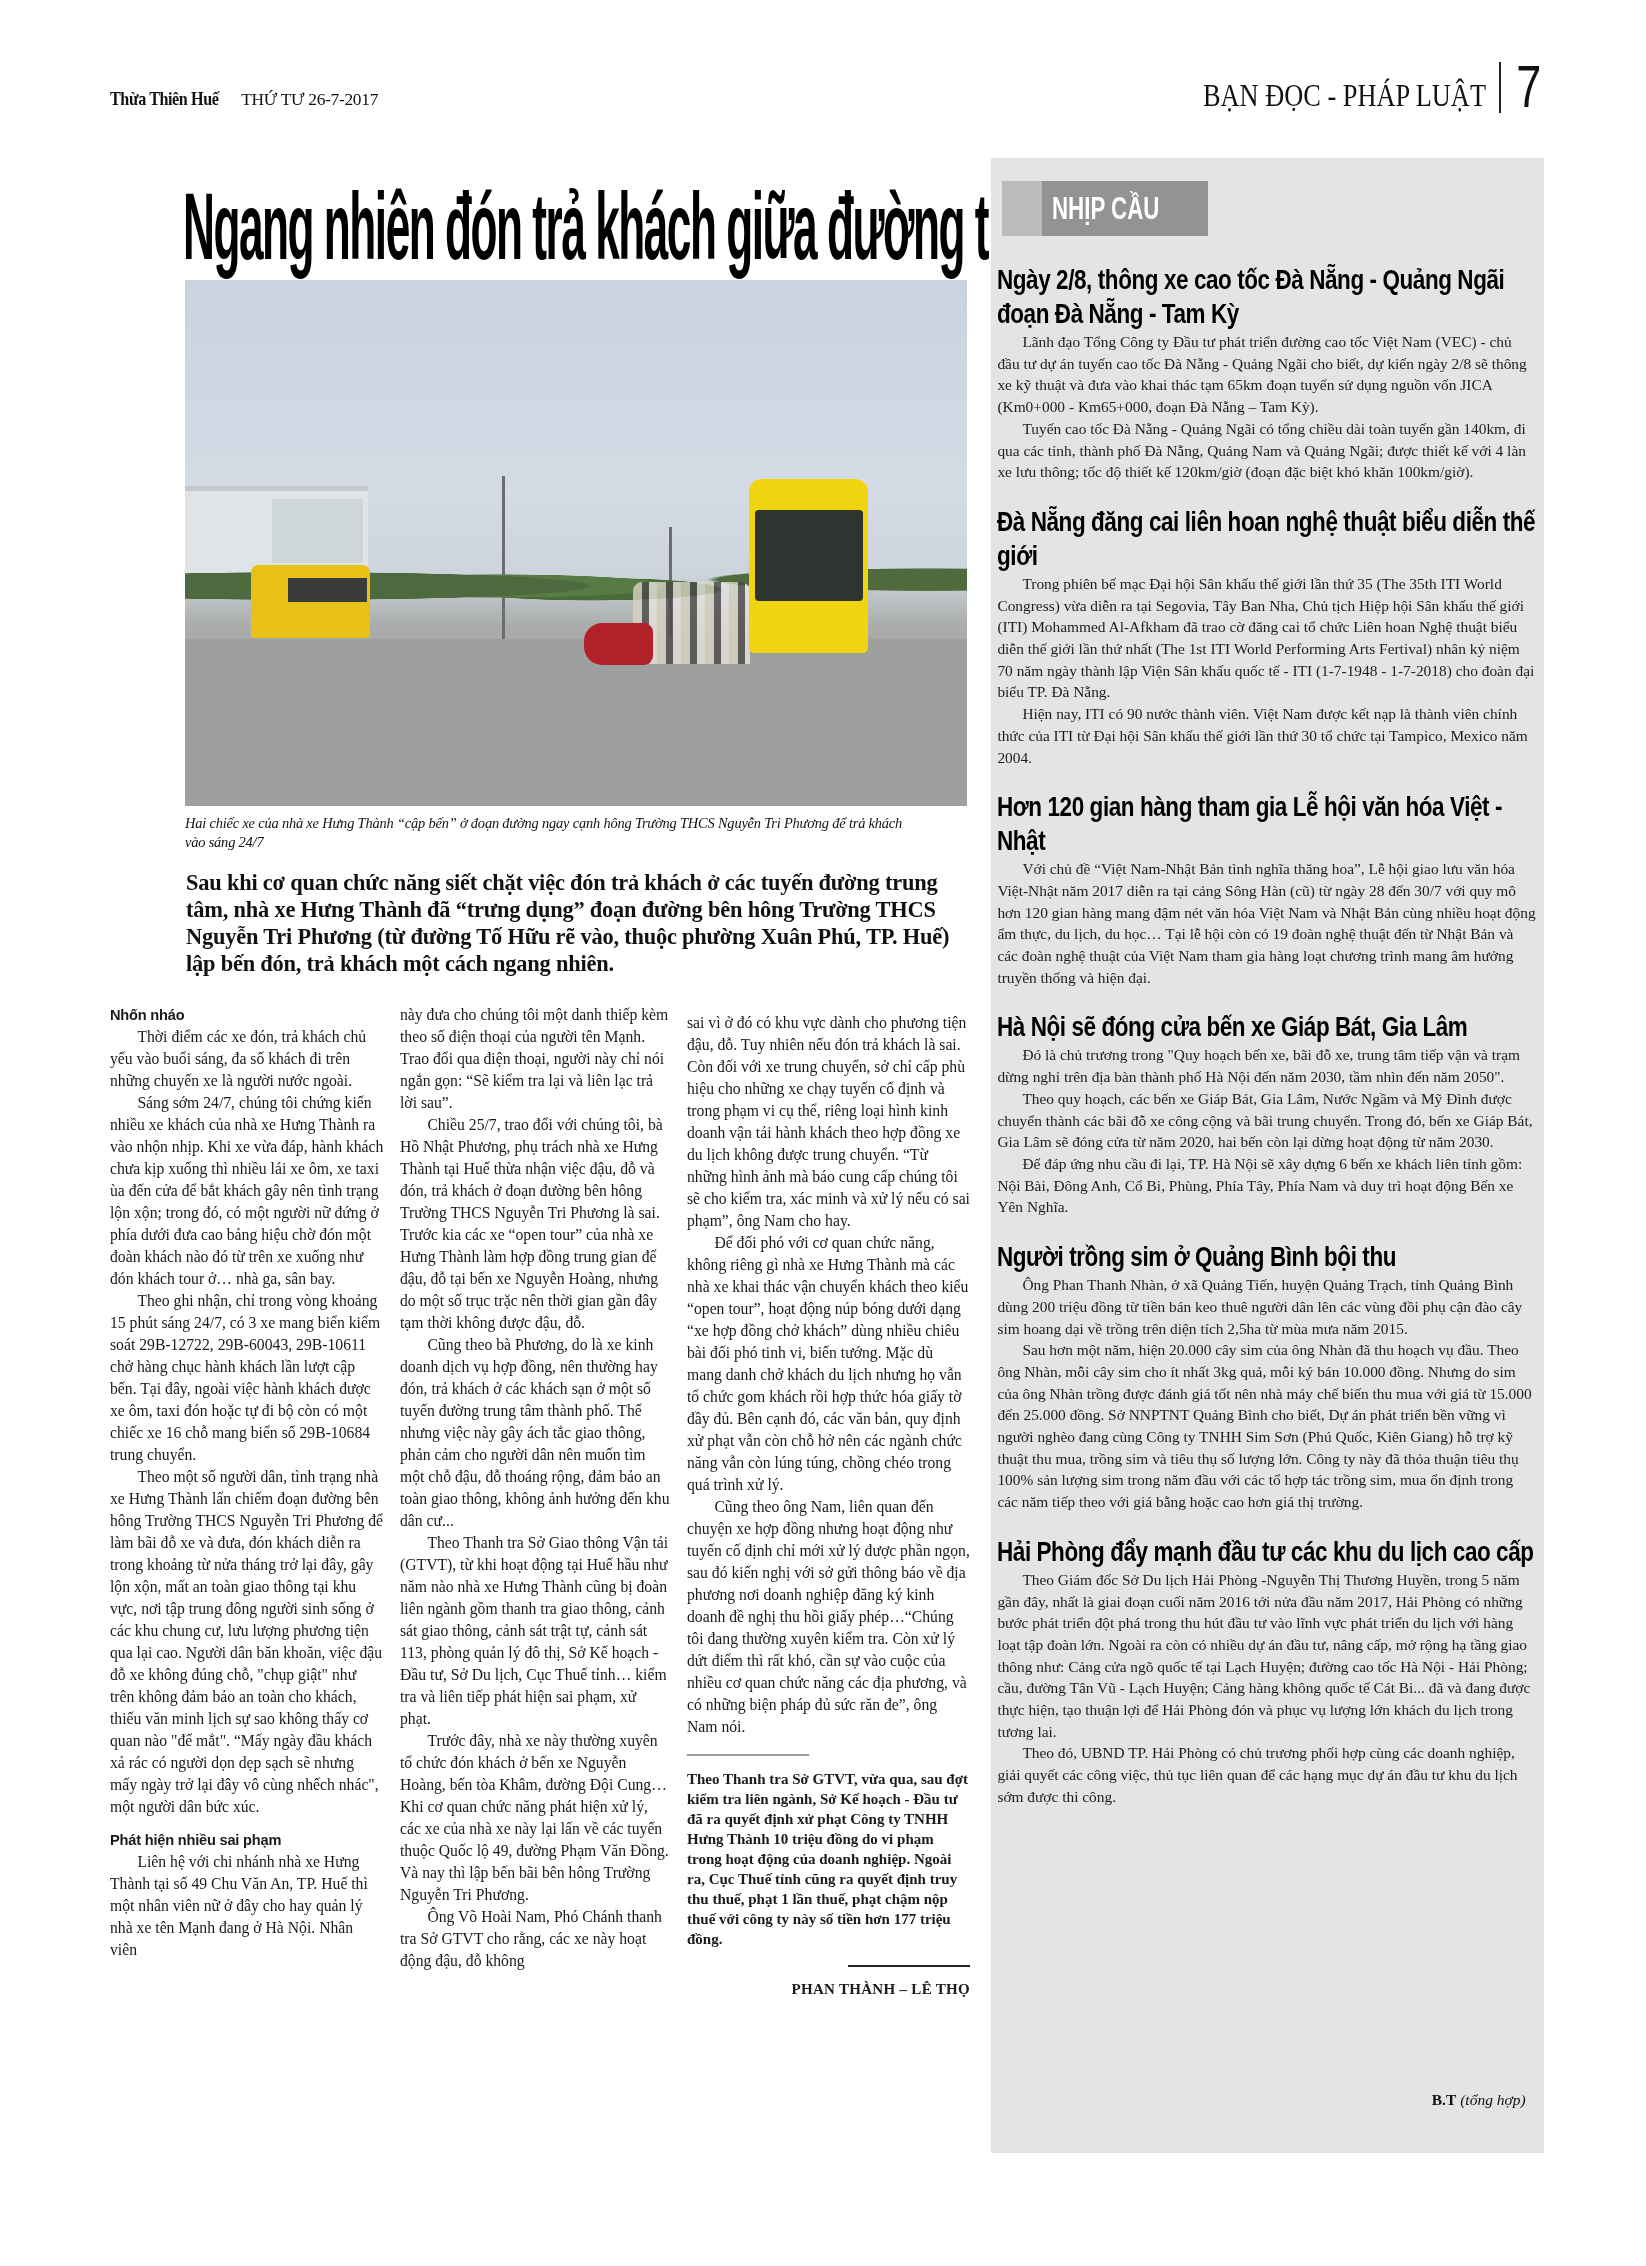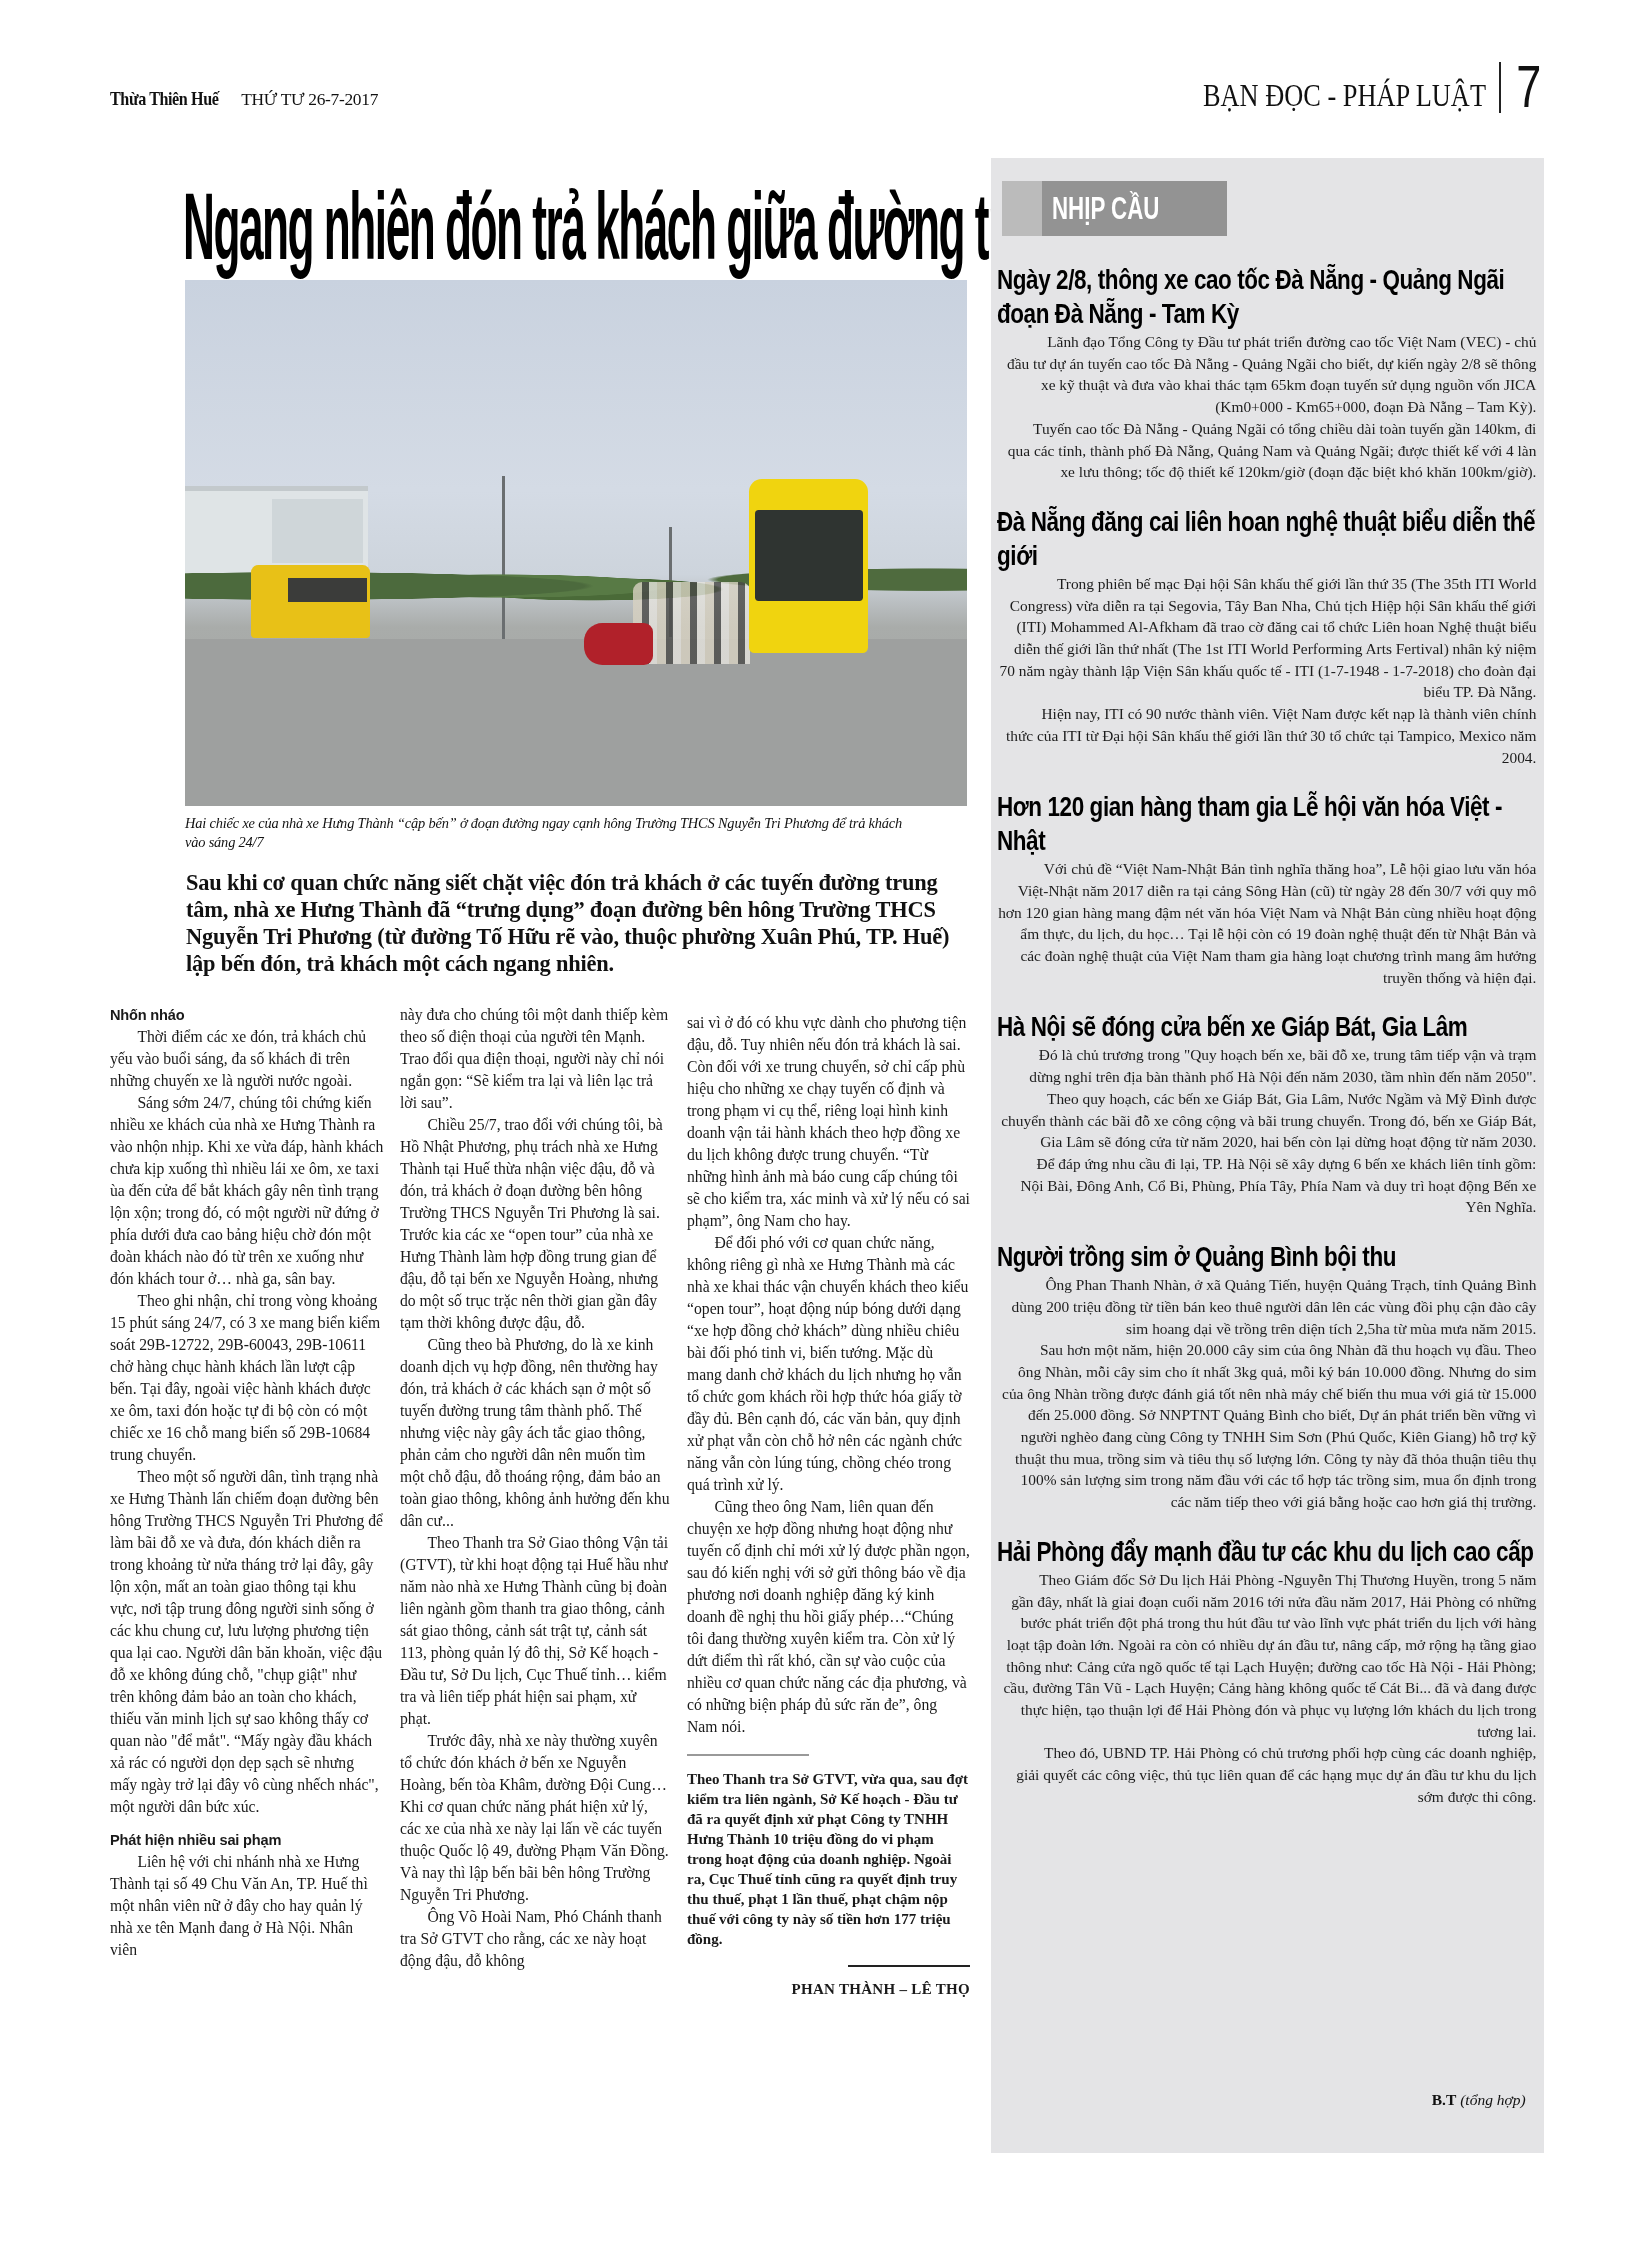--- a/index.html
+++ b/index.html
@@ -44,27 +44,27 @@
   .col3 { left: 687px; width: 283px; margin-top: 8px; }
   .subhead { font-family: "Liberation Sans", sans-serif; font-weight: bold; font-size: 14.6px; line-height: 22px; text-indent: 0 !important; letter-spacing: -0.2px; }
   .subhead2 { margin-top: 11px; }
   .col3 .rule { width: 122px; height: 1.8px; background: #999; margin: 16.4px 0 12.8px 0; }
   .boxnote { font-weight: bold; font-size: 15px; line-height: 20px; text-indent: 0 !important; }
   .col3 .rule2 { width: 122px; height: 1.8px; background: #222; margin: 16.4px 0 11px auto; }
   .byline { text-align: right; font-weight: bold; font-size: 15px; letter-spacing: 0.3px; text-indent: 0 !important; }
 
   
   .sidebar { position: absolute; left: 991px; top: 158px; width: 553px; height: 1995px; background: #e4e4e6; }
-  .sb-tag { position: absolute; left: 11px; top: 23px; height: 55px; width: 225px; background: #939393; }
+  .sb-tag { position: absolute; left: 11px; top: 23px; height: 55px; width: 206px; background: #939393; }
   .sb-tag .sb-tag-light { position: absolute; left: 0; top: 0; width: 40px; height: 55px; background: #bbbbbb; }
   .sb-tag span { position: absolute; left: 50px; top: 0; line-height: 55px; font-family: "Liberation Sans", sans-serif; font-weight: bold; font-size: 31px; color: #fff; transform: scaleX(0.72); transform-origin: left; white-space: nowrap; }
   .sb-content { position: absolute; left: 6.4px; top: 105px; width: 539px; }
   .sb-title { font-family: "Liberation Sans", sans-serif; font-weight: bold; font-size: 27.4px; line-height: 34px; letter-spacing: -0.5px; transform: scaleX(0.82); transform-origin: left; width: 122%; color: #000; }
   .sb-body { font-family: "Liberation Serif", serif; font-size: 15.4px; line-height: 21.7px; color: #1c1c1c; }
-  .sb-body p { text-indent: 25px; text-align: right; }
+  .sb-body p { text-indent: 25px; }
   .sb-item { margin-bottom: 22px; }
   .sb-credit { position: absolute; right: 18.3px; bottom: 44px; font-family: "Liberation Serif", serif; font-size: 15.5px; }
   .sb-credit b { font-weight: bold; }
   .sb-credit i { font-style: italic; }
 </style>
 </head>
 <body>
 
 <div class="hdr-left">
   <span class="hdr-paper">Thừa Thiên Huế</span>

